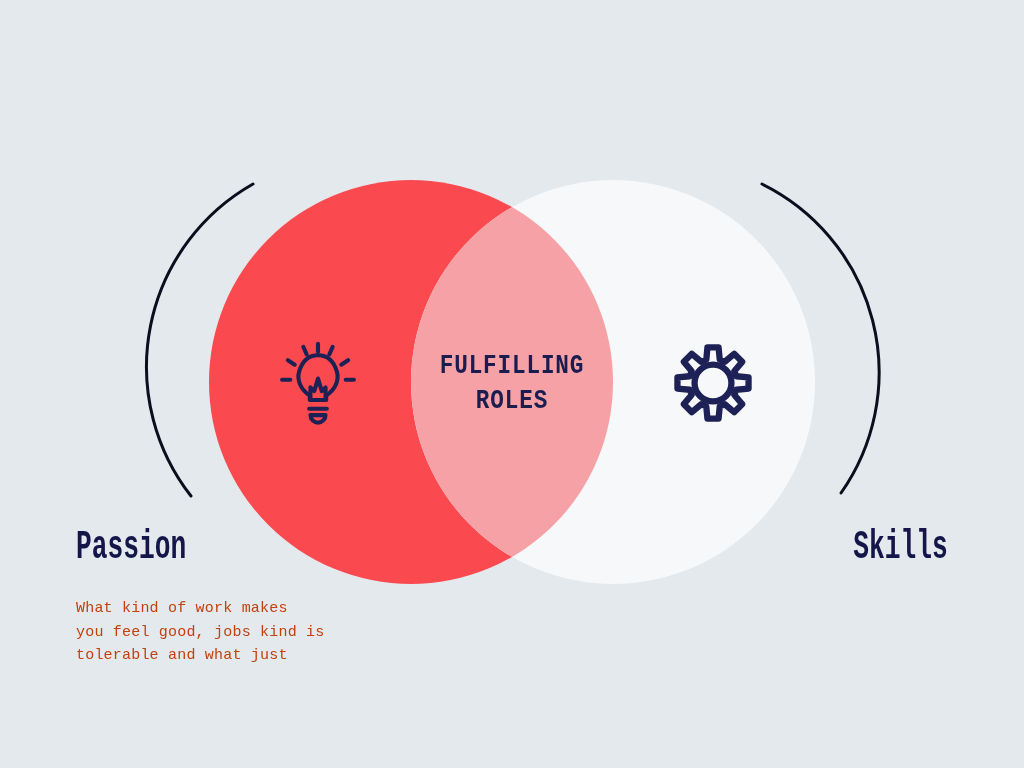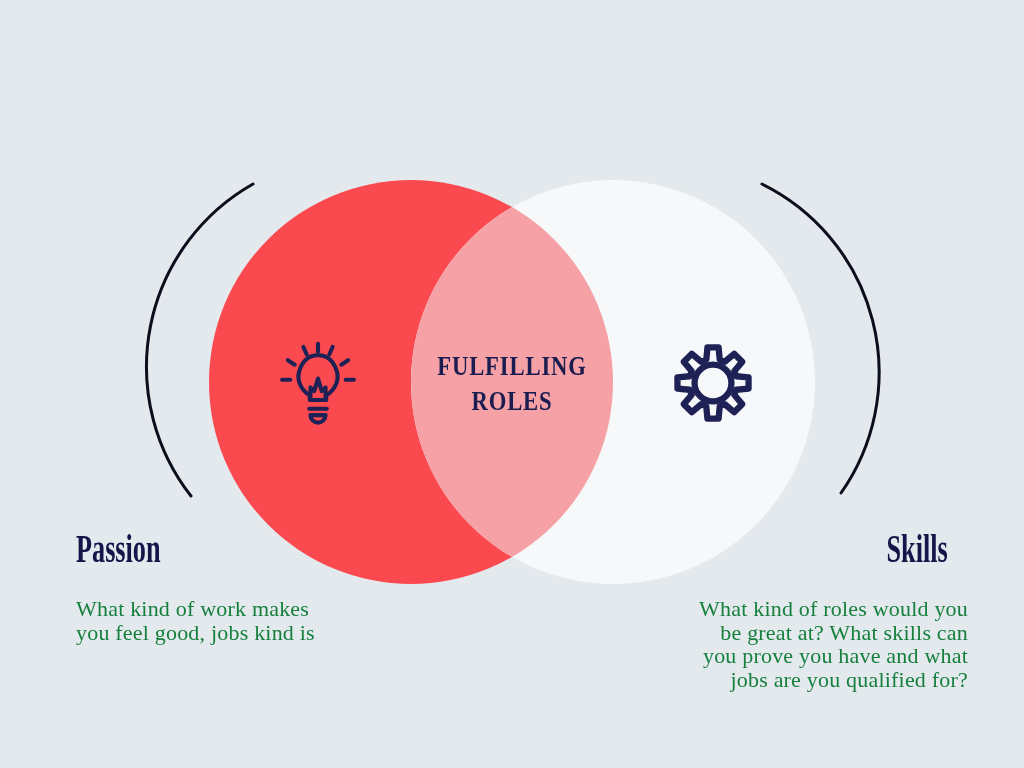--- a/index.html
+++ b/index.html
@@ -1,43 +1,43 @@
 <!DOCTYPE html>
 <html><head>
 <meta charset="utf-8">
 <style>
   html,body{margin:0;padding:0;}
   .canvas{
     position:relative;
     width:1024px;height:768px;
     background:#e4e9ed;
     overflow:hidden;
-    font-family:Liberation Serif, serif;
+    font-family:Liberation Mono, monospace;
   }
   .venn-svg{position:absolute;left:0;top:0;}
   .center-title{
     position:absolute;left:362px;top:349px;width:300px;
     text-align:center;
     font-size:27px;font-weight:bold;letter-spacing:1px;
     color:#1b1c4f;
     transform:scaleX(0.84);transform-origin:center top;
   }
   .center-title div{line-height:35px;}
   .side-label{
     position:absolute;top:524px;
     font-size:41px;font-weight:600;
     color:#14164a;
     white-space:nowrap;
   }
   .label-left{left:76px;transform:scaleX(0.64);transform-origin:left top;}
   .label-right{right:76px;transform:scaleX(0.64);transform-origin:right top;text-align:right;}
   .description{
     position:absolute;top:597px;
-    font-size:22px;line-height:23.5px;letter-spacing:0.2px;
-    color:#15803d;
+    font-size:15px;line-height:23.5px;letter-spacing:0.2px;
+    color:#c2410c;
     white-space:nowrap;
   }
   .desc-left{left:76px;text-align:left;}
   .desc-right{right:56px;text-align:right;}
 </style>
 </head>
 <body>
 
 <div class="canvas">
 
@@ -86,22 +86,17 @@
     <div>FULFILLING</div>
     <div>ROLES</div>
   </div>
 
   <div class="side-label label-left">Passion</div>
   <div class="side-label label-right">Skills</div>
 
   <div class="description desc-left">
     <div>What kind of work makes</div>
     <div>you feel good, jobs kind is</div>
+    <div>tolerable and what just</div>
   </div>
 
-  <div class="description desc-right">
-    <div>What kind of roles would you</div>
-    <div>be great at? What skills can</div>
-    <div>you prove you have and what</div>
-    <div>jobs are you qualified for?</div>
-  </div>
 
 </div>
 
 </body></html>

